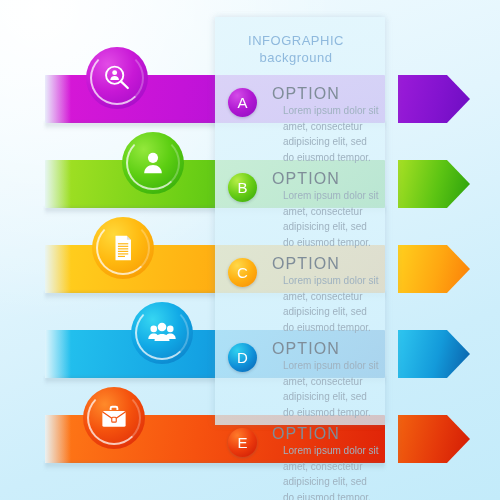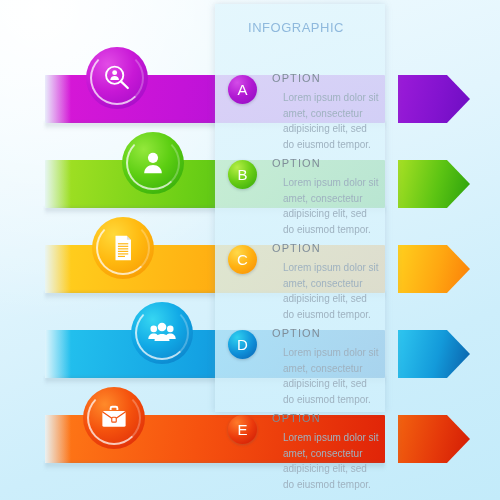--- a/index.html
+++ b/index.html
@@ -67,21 +67,21 @@
   }
   .ic-A{ left:86px;  top:47px;  background:radial-gradient(circle at 35% 28%, #e24ce6 0%, #c818d6 45%, #9a08c4 100%); }
   .ic-B{ left:122px; top:132px; background:radial-gradient(circle at 35% 28%, #93e83b 0%, #5cce12 45%, #2aa309 100%); }
   .ic-C{ left:92px;  top:217px; background:radial-gradient(circle at 35% 28%, #ffd93a 0%, #ffb90f 45%, #f59000 100%); }
   .ic-D{ left:131px; top:302px; background:radial-gradient(circle at 35% 28%, #36d6f2 0%, #11a9e6 45%, #0a76c2 100%); }
   .ic-E{ left:83px;  top:387px; background:radial-gradient(circle at 35% 28%, #ff8a2a 0%, #f4510d 45%, #d92206 100%); }
 
   
   #panel{
     position:absolute;
-    left:215px; top:4px; width:170px; height:408px;
+    left:215px; top:17px; width:170px; height:408px;
     background:linear-gradient(to bottom, rgba(226,246,253,.86), rgba(208,240,252,.78));
     box-shadow:-2px 0 6px rgba(110,140,165,.13), 2px 0 6px rgba(110,140,165,.10);
   }
   #title{
     position:absolute; left:0; right:8px; top:16px;
     text-align:center;
     font-size:13px;
     line-height:1.28;
     letter-spacing:.5px;
     color:#8fb9dd;
@@ -101,21 +101,21 @@
     box-shadow:0 1px 3px rgba(60,80,100,.28);
   }
   .bd-A{ background:radial-gradient(circle at 32% 26%, #d44ce8 0%, #b018d2 50%, #8e0cc0 100%); }
   .bd-B{ background:radial-gradient(circle at 32% 26%, #b6ee46 0%, #6ace16 48%, #2fa40a 100%); }
   .bd-C{ background:radial-gradient(circle at 32% 26%, #ffd94a 0%, #ffb011 50%, #f78b05 100%); }
   .bd-D{ background:radial-gradient(circle at 32% 26%, #2fd1f0 0%, #0f8fd8 55%, #0a5fae 100%); }
   .bd-E{ background:radial-gradient(circle at 32% 26%, #ff7b2a 0%, #ec3a0c 52%, #c81705 100%); }
 
   .row-head{
     position:absolute; left:57px; top:4px;
-    font-size:11px; letter-spacing:1.1px;
+    font-size:16px; letter-spacing:1.1px;
     color:#7f8d99;
   }
   .row-body{
     position:absolute; left:68px; top:22px; width:96px;
     font-size:10px; line-height:1.55;
     color:#9fb2c0;
   }
 
   
   .arrow{
@@ -208,20 +208,21 @@
       <path d="M12.4 7.4V5.6a1.6 1.6 0 0 1 1.6-1.6h4a1.6 1.6 0 0 1 1.6 1.6v1.8" fill="none" stroke="#fff" stroke-width="2"></path>
       <rect x="3.6" y="8.4" width="24.8" height="17" rx="1.8" fill="#fff"></rect>
       <path d="M3.6 9.4 16 17.8 28.4 9.4" fill="none" stroke="#f4510d" stroke-width="1.3"></path>
       <rect x="13.6" y="15.2" width="4.8" height="5.2" rx="1" fill="#fff" stroke="#f4510d" stroke-width="1.2"></rect>
     </svg>
   </div>
 
   <div id="panel">
     <div id="title">
       <span>INFOGRAPHIC</span><br>
+      <span>background</span>
     </div>
 
     <div class="row row-A">
       <div class="badge bd-A">A</div>
       <div class="row-head">OPTION</div>
       <div class="row-body">Lorem ipsum dolor sit amet, consectetur adipisicing elit, sed do eiusmod tempor.</div>
     </div>
 
     <div class="row row-B">
       <div class="badge bd-B">B</div>

